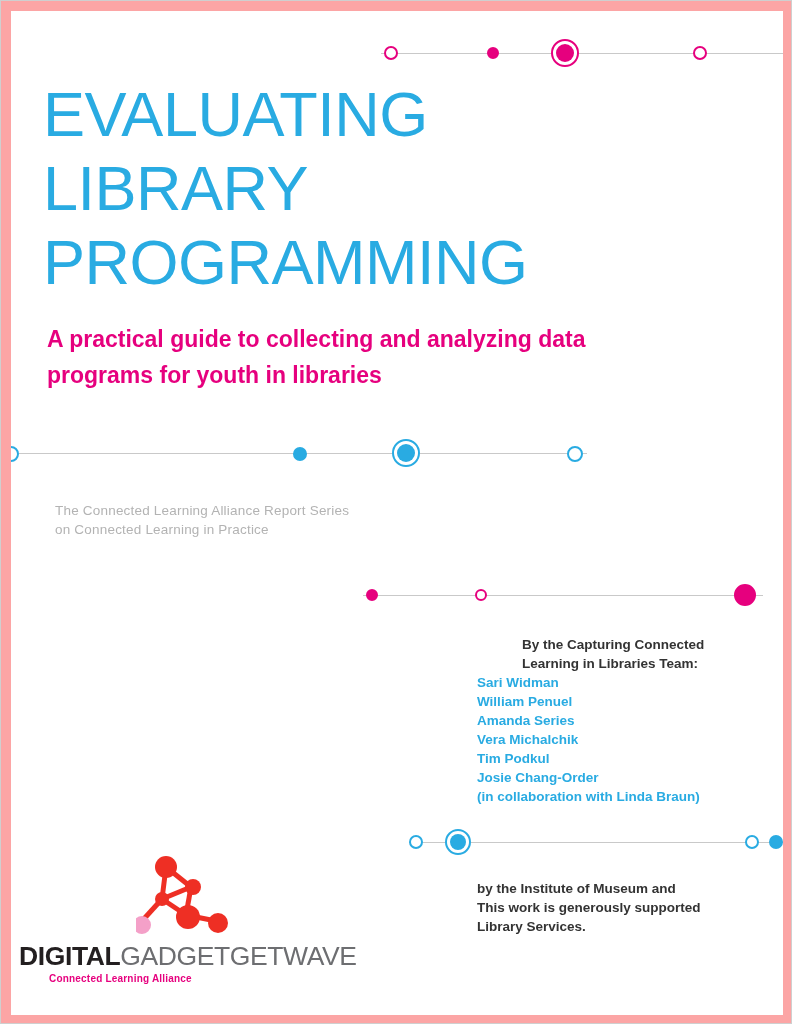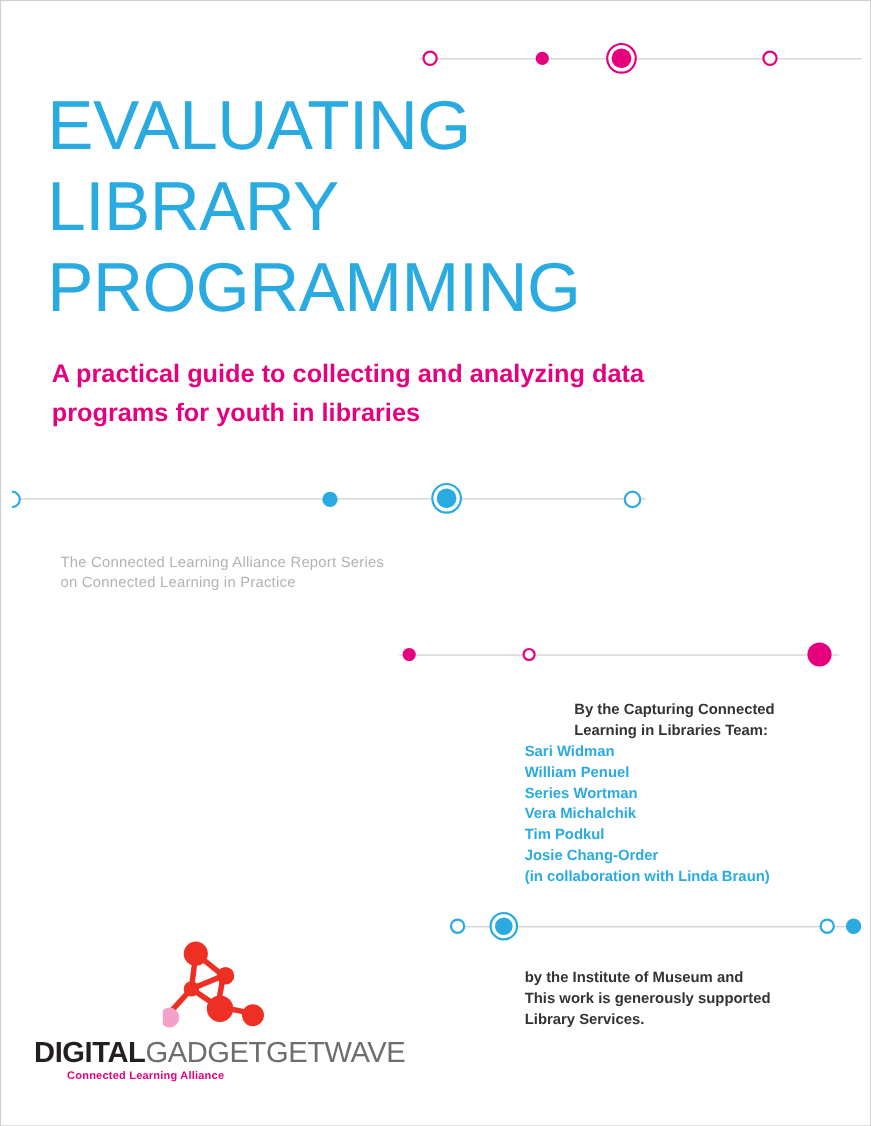--- a/index.html
+++ b/index.html
@@ -7,21 +7,21 @@
     padding: 0;
     background: #d8d8d8;
   }
   body {
     font-family: "Liberation Sans", sans-serif;
   }
   .page {
     position: relative;
     width: 792px;
     height: 1024px;
-    background: #ffffff;
+    background: #fca5a5;
     overflow: hidden;
     box-sizing: border-box;
     border: 1px solid #cfcfcf;
   }
   .sheet {
     position: absolute;
     left: 10px;
     top: 10px;
     width: 772px;
     height: 1004px;
@@ -138,21 +138,20 @@
     font-weight: bold;
   }
 
   
   .logo-block {
     position: absolute;
     left: 0px;
     top: 838px;
     width: 340px;
     height: 160px;
-    margin-left: 12px;
   }
   .logo-mark {
     position: absolute;
     left: 125px;
     top: 0px;
     width: 110px;
     height: 92px;
   }
   .logo-word {
     position: absolute;
@@ -217,21 +216,21 @@
     <div class="conn-line" style="left:352px; top:584px; width:400px;"></div>
     <div class="dot solid-pink" style="left:355px; top:578px; width:12px; height:12px;"></div>
     <div class="dot ring-pink" style="left:464px; top:578px; width:12px; height:12px;"></div>
     <div class="dot solid-pink" style="left:723px; top:573px; width:22px; height:22px;"></div>
 
     <div class="authors-block">
       <div class="authors-head">By the Capturing Connected</div>
       <div class="authors-head">Learning in Libraries Team:</div>
       <div class="author-name">Sari Widman</div>
       <div class="author-name">William Penuel</div>
-      <div class="author-name">Series Wortman</div>
+      <div class="author-name">Amanda Series</div>
       <div class="author-name">Vera Michalchik</div>
       <div class="author-name">Tim Podkul</div>
       <div class="author-name">Josie Chang-Order</div>
       <div class="author-name">(in collaboration with Linda Braun)</div>
     </div>
 
     <div class="conn-line" style="left:398px; top:831px; width:374px;"></div>
     <div class="dot ring-blue" style="left:398px; top:824px; width:14px; height:14px;"></div>
     <div class="dot halo-blue" style="left:434px; top:818px; width:26px; height:26px;">
         <span class="inner"></span>

